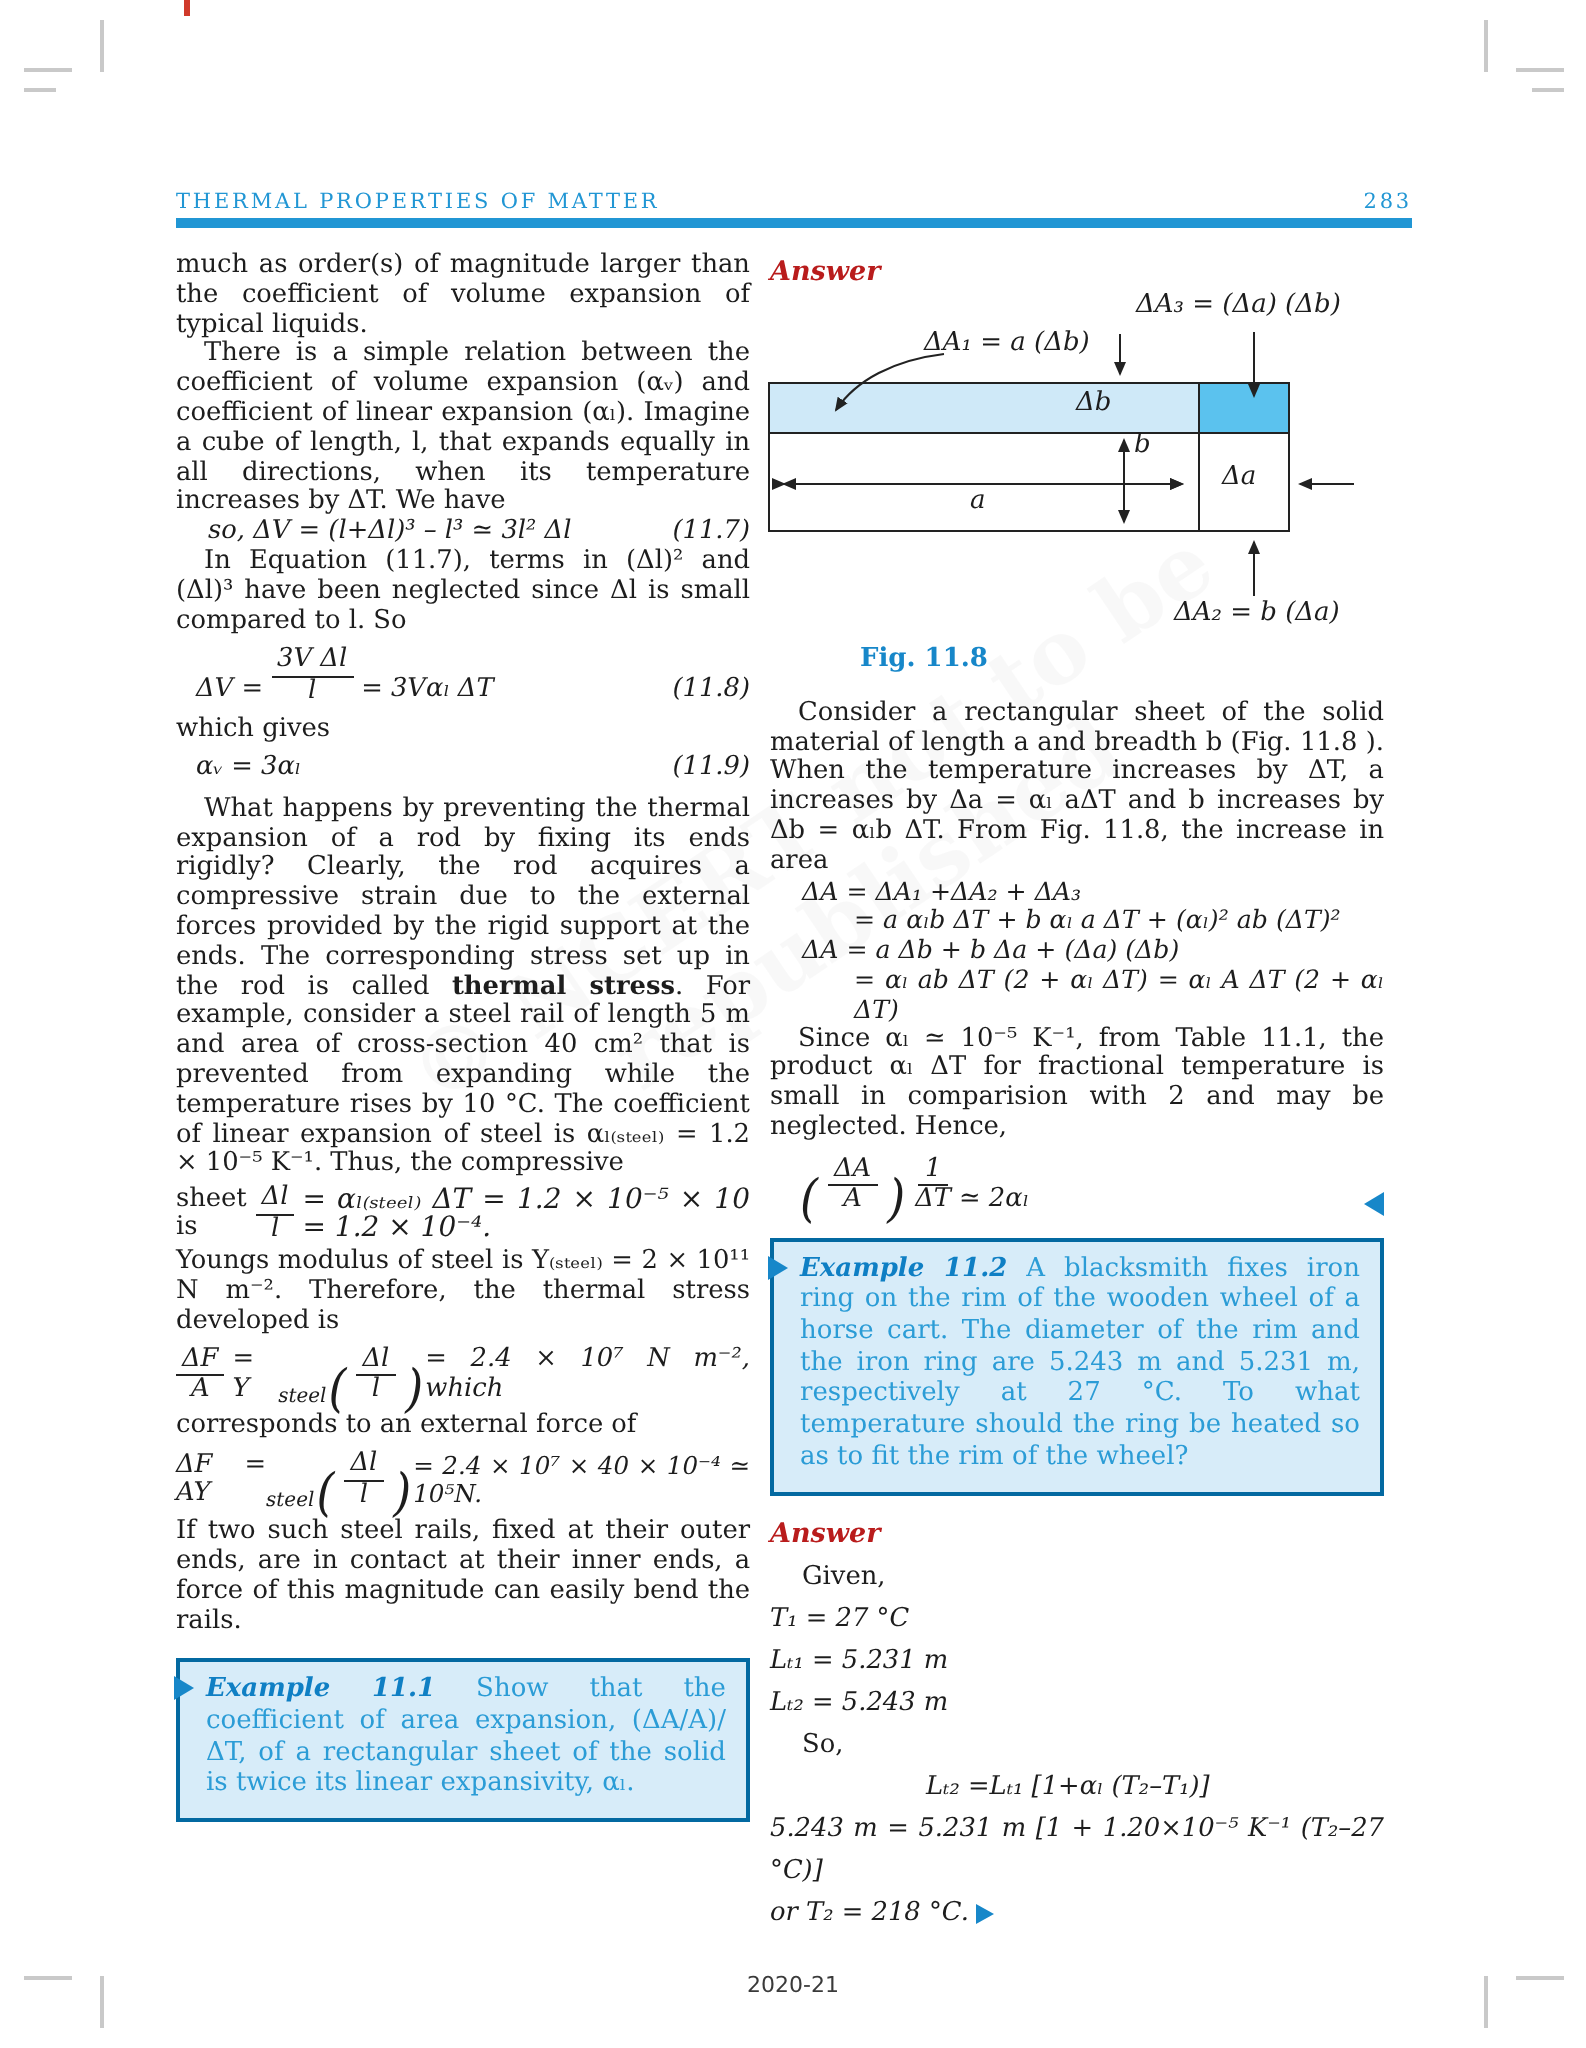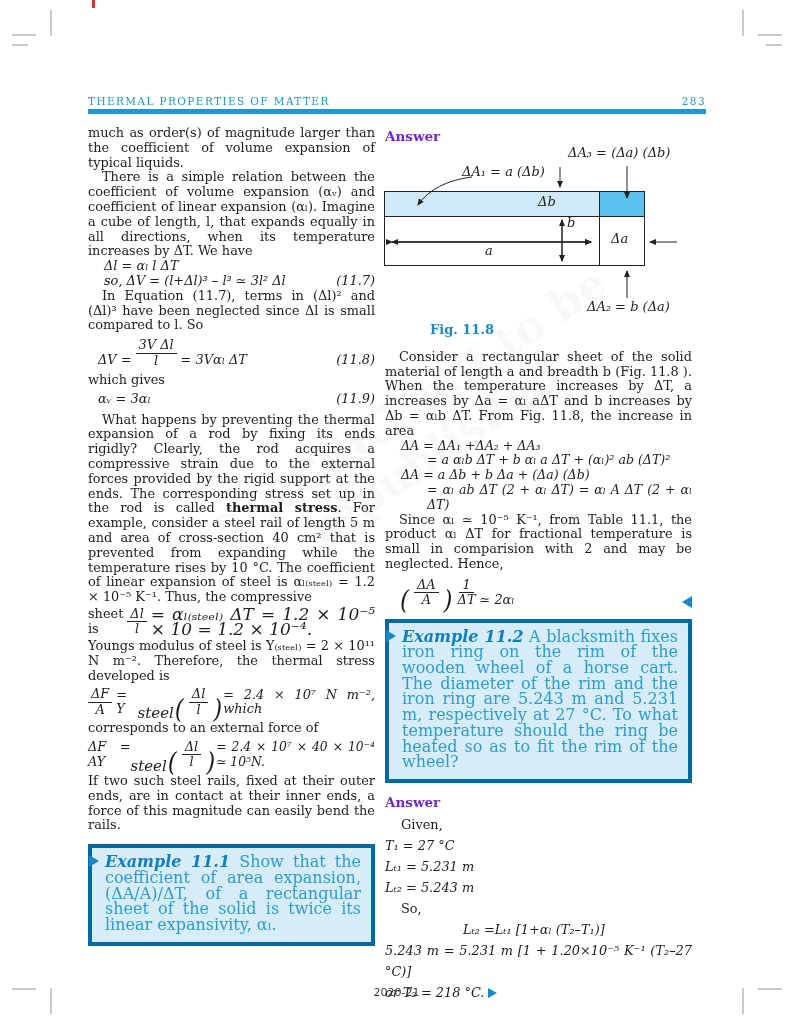--- a/index.html
+++ b/index.html
@@ -19,32 +19,32 @@
   .ind{text-indent:14px;}
   .bold{font-weight:bold;}
   
   .eqline{margin-left:16px;font-style:italic;}
   .eqrow{display:flex;align-items:flex-end;font-style:italic;margin:3px 0;}
   .eqrow .tag{margin-left:auto;font-style:italic;}
   .frac{display:inline-flex;flex-direction:column;align-items:center;vertical-align:middle;
         line-height:1.12;margin:0 4px;}
   .frac .fnum{border-bottom:1px solid #222;padding:0 3px;}
   .bigp{font-size:23px;font-weight:400;margin:0 1px;transform:scaleY(1.12);}
-  .ssub{font-size:15px;position:relative;top:4px;}
+  .ssub{font-size:10px;position:relative;top:4px;}
   .endmark{width:0;height:0;border-top:6px solid transparent;border-bottom:6px solid transparent;
            border-right:10px solid #1787c9;display:inline-block;}
   .endmark-inline{width:0;height:0;border-top:5px solid transparent;border-bottom:5px solid transparent;
            border-left:9px solid #1787c9;display:inline-block;margin-left:4px;}
   
-  .exbox{position:relative;border:4px solid #0369a1;background:#d7ecf9;color:#2b9cd6;
-         padding:6px 10px 9px 13px;margin-top:11px;text-align:justify;font-size:16px;line-height:15.7px;}
+  .exbox{position:relative;border:2px solid #0369a1;background:#d7ecf9;color:#2b9cd6;
+         padding:6px 10px 9px 13px;margin-top:11px;text-align:justify;font-size:13px;line-height:15.7px;}
   .exmarker{position:absolute;left:-3px;top:7px;width:0;height:0;border-top:6px solid transparent;
             border-bottom:6px solid transparent;border-left:10px solid #1787c9;}
   .extitle{font-weight:bold;font-style:italic;color:#0f7fc4;}
-  .answer-head{color:#6d28d9;font-weight:bold;font-size:13.5px;margin:3px 0 4px;}
+  .answer-head{color:#b91c1c;font-weight:bold;font-style:italic;font-size:13.5px;margin:3px 0 4px;}
   
   .fig{position:relative;width:325px;height:196px;margin:6px 0 4px -3px;text-align:left;}
   .fig-strip{position:absolute;left:2px;top:41px;width:261px;height:26px;background:#cfe9f8;
              border:1px solid #222;box-sizing:border-box;}
   .fig-corner{position:absolute;left:217px;top:41px;width:46px;height:26px;background:#5bc2ee;
               border:1px solid #222;box-sizing:border-box;}
   .fig-body{position:absolute;left:2px;top:66px;width:261px;height:50px;border:1px solid #222;box-sizing:border-box;}
   .fig-div{position:absolute;left:217px;top:66px;width:1px;height:50px;background:#222;}
   .fig-lab{position:absolute;font-style:italic;font-size:13px;white-space:nowrap;}
   .fig-cap{position:absolute;left:15px;top:173px;width:130px;text-align:center;color:#1787c9;
@@ -83,21 +83,20 @@
 
   <div class="hdr">
     <span>THERMAL PROPERTIES OF MATTER</span>
     <span>283</span>
   </div>
   <div class="rule"></div>
 
   <div class="colL">
     <p>much as order(s) of magnitude larger than the coefficient of volume expansion of typical liquids.</p>
     <p class="ind">There is a simple relation between the coefficient of volume expansion (αᵥ) and coefficient of linear expansion (αₗ). Imagine a cube of length, l, that expands equally in all directions, when its temperature increases by ΔT. We have</p>
-    <div class="eqline">Δl = αₗ l ΔT</div>
     <div class="eqrow" style="margin:0 0 0 16px;">
       <span>so, ΔV = (l+Δl)³ – l³ ≃ 3l² Δl</span>
       <span class="tag">(11.7)</span>
     </div>
     <p class="ind">In Equation (11.7), terms in (Δl)² and (Δl)³ have been neglected since Δl is small compared to l. So</p>
     <div class="eqrow" style="margin:5px 0 5px 10px;">
       <span>ΔV =</span>
       <span class="frac">
         <span class="fnum">3V Δl</span>
         <span class="fden">l</span>
@@ -110,21 +109,21 @@
       <span>αᵥ = 3αₗ</span>
       <span class="tag">(11.9)</span>
     </div>
     <p class="ind"><span>What happens by preventing the thermal expansion of a rod by fixing its ends rigidly? Clearly, the rod acquires a compressive strain due to the external forces provided by the rigid support at the ends. The corresponding stress set up in the rod is called </span><span class="bold">thermal stress</span><span>. For example, consider a steel rail of length 5 m and area of cross-section 40 cm² that is prevented from expanding while the temperature rises by 10 °C. The coefficient of linear expansion of steel is αₗ₍ₛₜₑₑₗ₎ = 1.2 × 10⁻⁵ K⁻¹. Thus, the compressive</span></p>
     <div class="eqrow" style="margin:2px 0;">
       <span style="font-style:normal;">sheet is</span>
       <span class="frac">
         <span class="fnum">Δl</span>
         <span class="fden">l</span>
       </span>
-      <span style="font-size:17px;">= αₗ₍ₛₜₑₑₗ₎ ΔT = 1.2 × 10⁻⁵ × 10 = 1.2 × 10⁻⁴.</span>
+      <span style="font-size:14px;">= αₗ₍ₛₜₑₑₗ₎ ΔT = 1.2 × 10⁻⁵ × 10 = 1.2 × 10⁻⁴.</span>
     </div>
     <p>Youngs modulus of steel is Y₍ₛₜₑₑₗ₎ = 2 × 10¹¹ N m⁻². Therefore, the thermal stress developed is</p>
     <div class="eqrow" style="margin:4px 0;">
       <span class="frac" style="margin-left:0;">
         <span class="fnum">ΔF</span>
         <span class="fden">A</span>
       </span>
       <span>= Y</span>
         <span class="ssub">steel</span>
       <span class="bigp">(</span>

